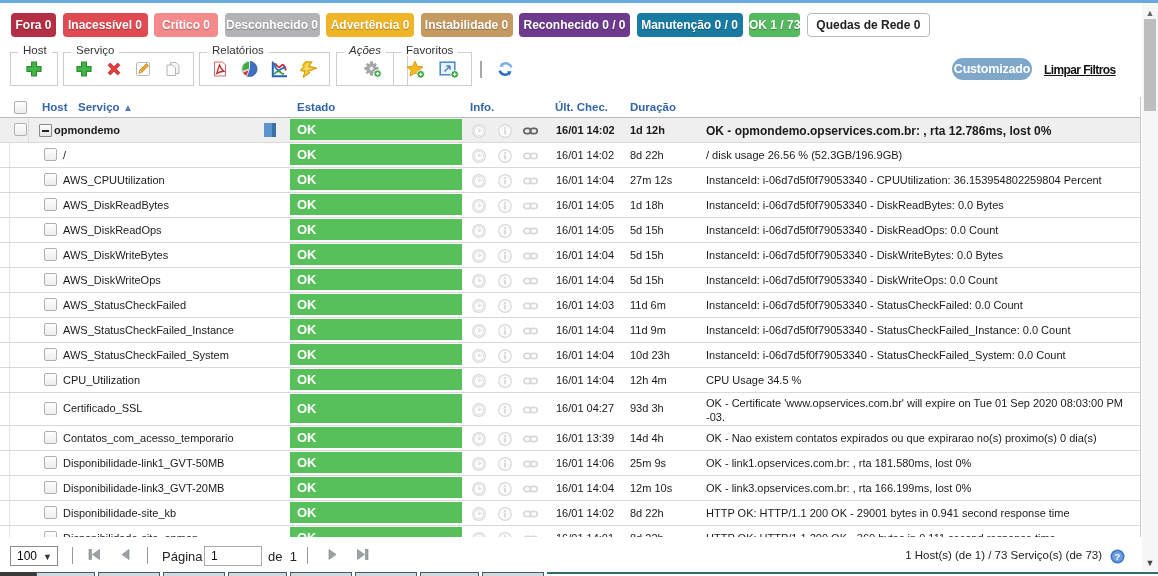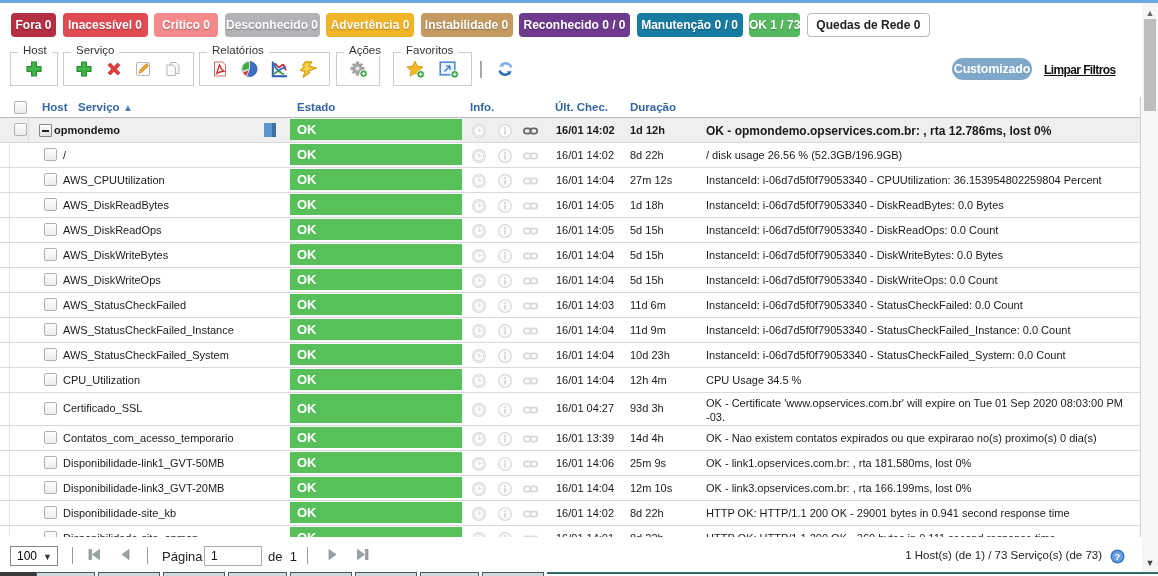--- a/index.html
+++ b/index.html
@@ -144,21 +144,21 @@
           <path d="M3 3.5 C5 1.5 6 6.5 8.2 6.2 C10.5 6 10.5 2.2 12.8 4.5 C14 5.8 14.5 8 14.8 9.5" fill="none" stroke="#d03030" stroke-width="1.9"></path>
           <path d="M3 2.2 C4.2 7.5 6.5 9.8 8.5 9 C10.5 8.2 12 6.8 14.5 5.8" fill="none" stroke="#2a6fd0" stroke-width="1.8"></path>
           <path d="M3.2 13.2 C5.5 9.8 8.5 9.5 11 12.5 L13 13.2" fill="none" stroke="#3c9b3c" stroke-width="1.8"></path>
         </svg> 
         <svg width="19" height="17" viewBox="0 0 19 17">
           <path d="M6.2 0.8 L13.2 0.8 L10.2 5.0 L17.8 7.2 L9.0 10.4 L11.0 11.8 L4.0 16.4 L6.0 10.6 L1.2 9.4 L4.6 5.6 L3.4 4.4 z" fill="#f3c41e" stroke="#c8920a" stroke-width="0.9" stroke-linejoin="round"></path>
           <path d="M7.0 2.0 L11.2 2.0 L8.6 5.8 L14.6 7.4 L8.0 9.8 L9.6 11.2 L5.6 13.8 L7.0 9.6 L3.4 8.8 L6.4 5.4 L5.4 4.2 z" fill="#f9da5e" stroke="#e0ab10" stroke-width="0.5"></path>
         </svg>
       </div>
     </div>
-  <div class="group" style="left:336px;width:44px;">
+  <div class="group" style="left:336px;width:72px;font-style:italic;">
       <span class="legend">Ações</span>
     <div class="gicons">
         <svg width="19" height="18" viewBox="0 0 19 18">
           <g fill="#a6a6a6" stroke="#8d8d8d" stroke-width="0.5">
             <path d="M7.2 1.8h2.6v2h-2.6zM7.2 13.2h2.6v2h-2.6zM1.8 7.2v2.6h2v-2.6zM13.2 7.2v2.6h2v-2.6zM3.2 4.6l1.4-1.4 1.6 1.6-1.4 1.4zM10.8 12.2l1.4-1.4 1.6 1.6-1.4 1.4zM12.2 3.2l1.4 1.4-1.6 1.6-1.4-1.4zM4.6 10.8l1.4 1.4-1.6 1.6-1.4-1.4z"></path>
             <circle cx="8.5" cy="8.5" r="4.6"></circle>
           </g>
           <circle cx="8.5" cy="8.5" r="2" fill="#e8e8e8"></circle>
           <circle cx="14.6" cy="13.6" r="3.7" fill="#2fa33a" stroke="#fff" stroke-width="0.9"></circle>
           <path d="M14.6 11.8v3.6M12.8 13.6h3.6" stroke="#fff" stroke-width="1.3"></path>

